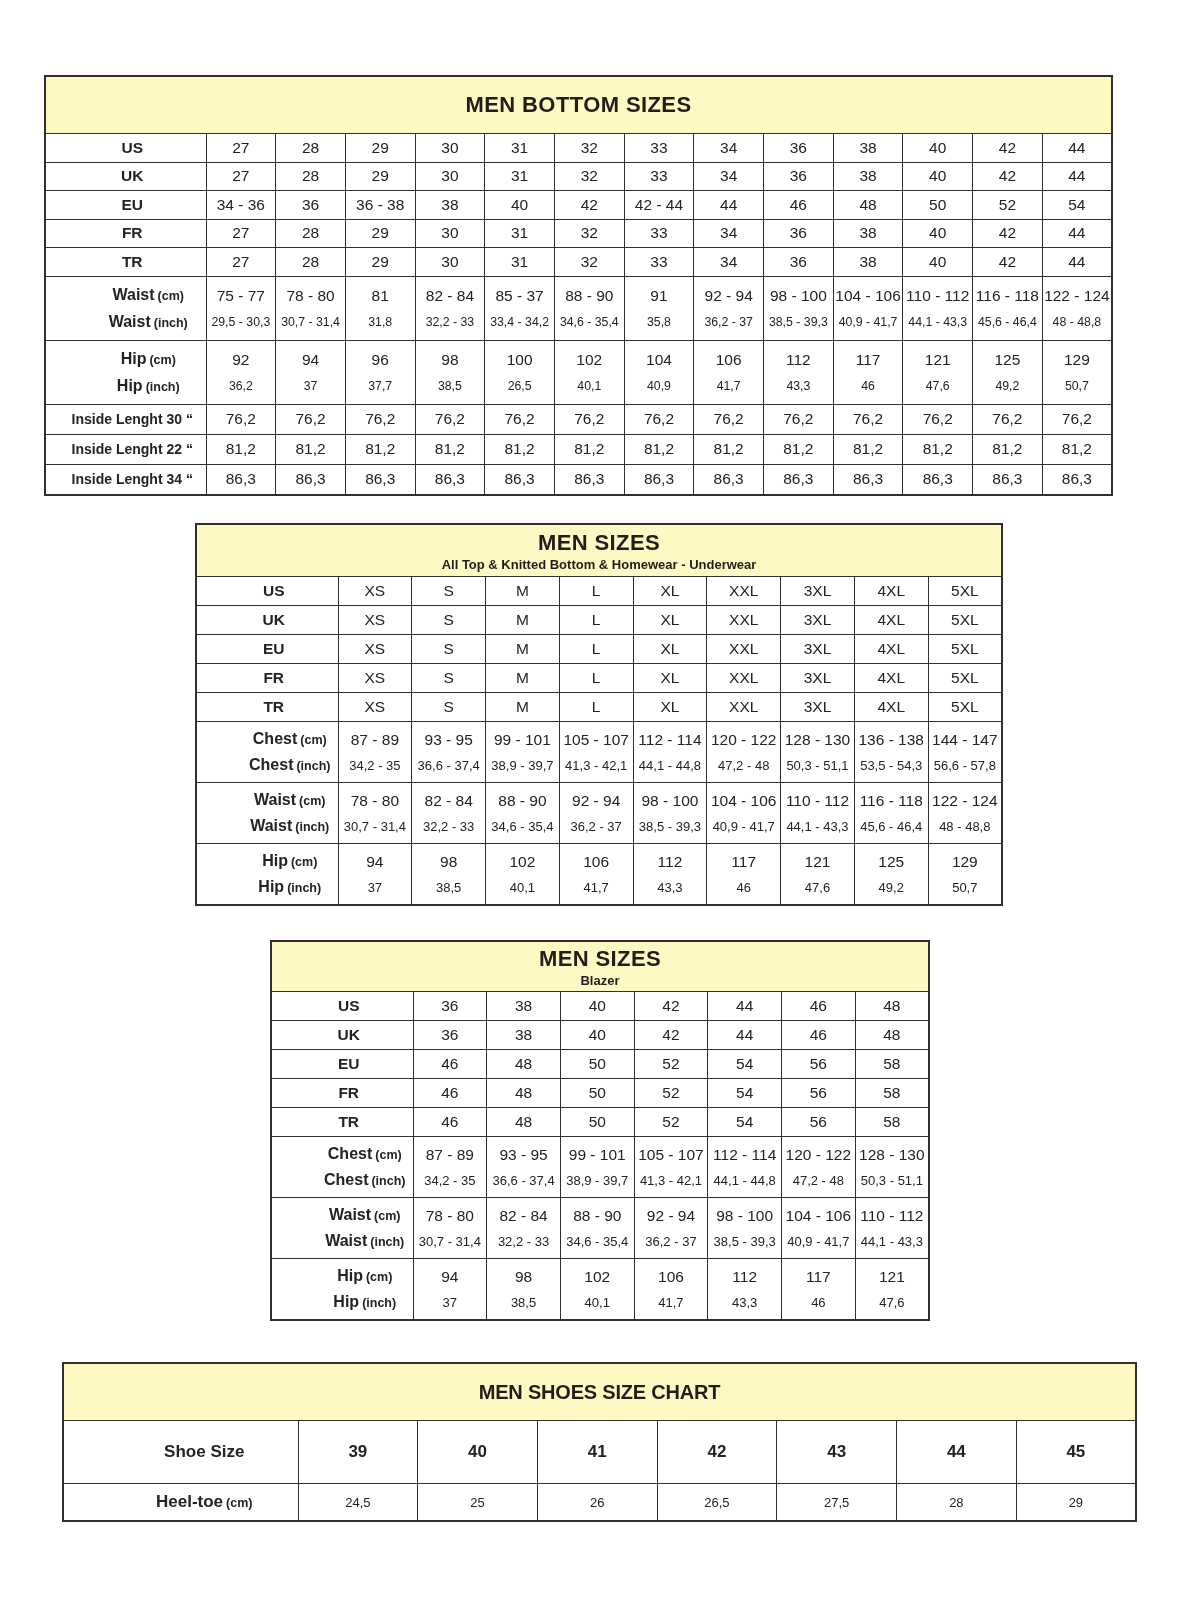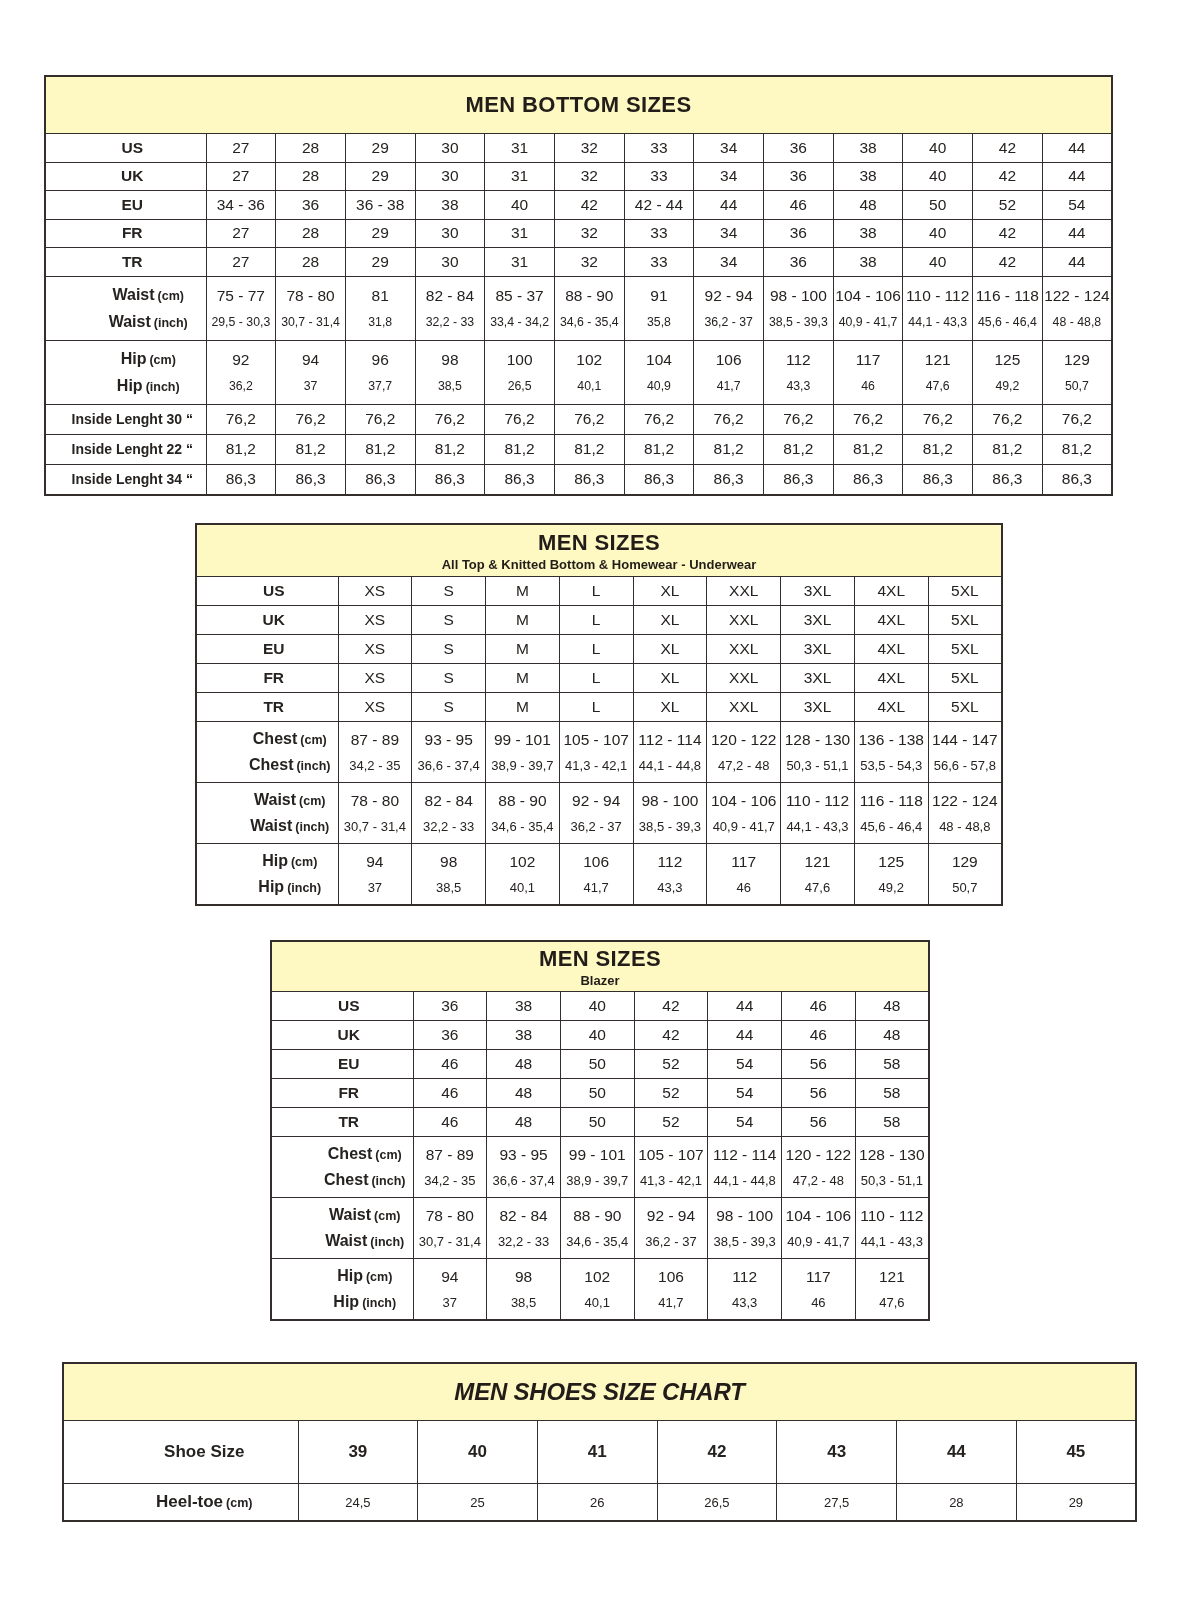--- a/index.html
+++ b/index.html
@@ -49,21 +49,21 @@
   .t3{left:270px;top:940px;width:660px;}
   .t3 col.c-label{width:142px;}
   .t3 th.banner{height:49px;}
   .t3 tr.single td{height:28px;}
   .t3 tr.double td{height:60px;}
 
   
   .t4{left:62px;top:1362px;width:1075px;}
   .t4 col.c-label{width:235px;}
   .t4 th.banner{height:56px;}
-  .t4 .tbl-title{font-size:24px;letter-spacing:-0.2px;font-style:italic;}
+  .t4 .tbl-title{font-size:20px;letter-spacing:-0.2px;}
   .t4 td.lblc{font-size:17px;padding-left:47px;}
   .t4 tbody tr:nth-child(1) td{height:62px;}
   .t4 tbody tr:nth-child(1) td.valc{font-weight:bold;font-size:17px;}
   .t4 tbody tr:nth-child(2) td{height:36px;}
   .t4 tbody tr:nth-child(2) td.valc{font-size:13px;}
 </style>
 </head>
 <body>
 
 <div class="page">

